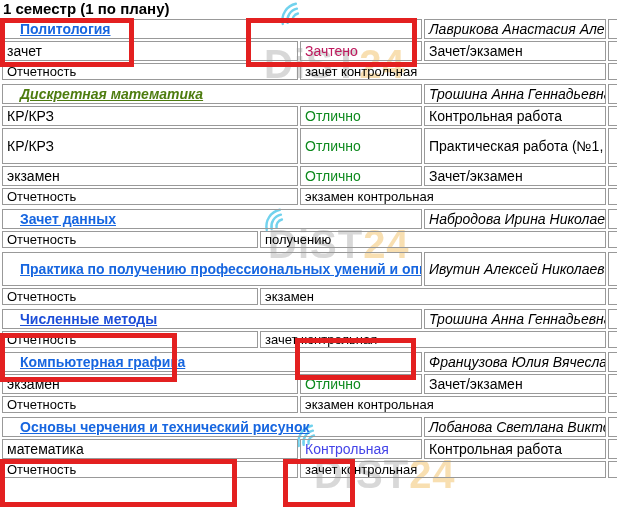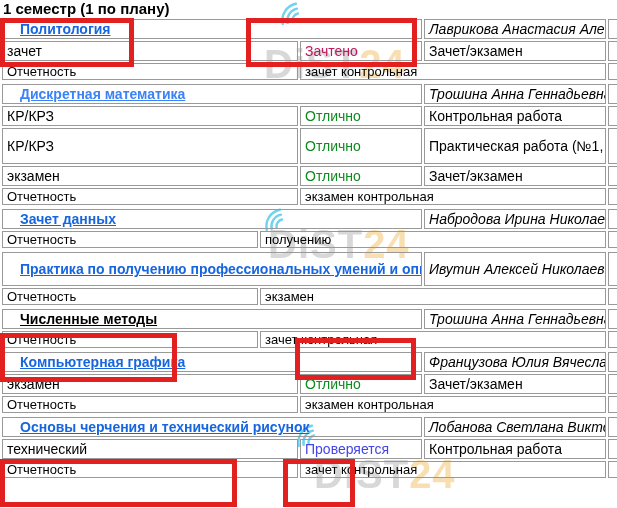--- a/index.html
+++ b/index.html
@@ -120,21 +120,21 @@
 
 <table class="block">
   <colgroup>
       <col style="width:296px">
       <col style="width:122px">
       <col style="width:182px">
       <col style="width:52px">
     </colgroup>
   <tbody>
       <tr class="r-title">
-    <td class="title-cell" colspan="2"><a style="color: #3b82f6;">Дискретная математика</a></td>
+    <td class="title-cell" colspan="2"><a style="color: #4d7c0f; font-style: italic;">Дискретная математика</a></td>
     <td class="teacher">Трошина Анна Геннадьевна</td>
     <td class="c4"></td>
   </tr>
   <tr class="r-grade">
     <td>КР/КРЗ</td>
     <td style="color: rgb(14, 138, 30);">Отлично</td>
     <td>Контрольная работа</td>
     <td class="c4"></td>
   </tr>
   <tr class="r-grade tall">
@@ -201,21 +201,21 @@
 
 <table class="block">
   <colgroup>
       <col style="width:256px">
       <col style="width:162px">
       <col style="width:182px">
       <col style="width:52px">
     </colgroup>
   <tbody>
       <tr class="r-title">
-    <td class="title-cell" colspan="2"><a style="color: #000000;">Численные методы</a></td>
+    <td class="title-cell" colspan="2"><a style="color: #1d4ed8;">Численные методы</a></td>
     <td class="teacher">Трошина Анна Геннадьевна</td>
     <td class="c4"></td>
   </tr>
   <tr class="r-rep">
     <td class="rep-label">Отчетность</td>
     <td colspan="2">зачет контрольная</td>
     <td class="c4"></td>
   </tr>
 </tbody>
   </table>
@@ -254,22 +254,22 @@
       <col style="width:182px">
       <col style="width:52px">
     </colgroup>
   <tbody>
       <tr class="r-title">
     <td class="title-cell" colspan="2"><a style="color: rgb(23, 102, 224);">Основы черчения и технический рисунок</a></td>
     <td class="teacher">Лобанова Светлана Викторовна</td>
     <td class="c4"></td>
   </tr>
   <tr class="r-grade">
-    <td>технический</td>
-    <td style="color: rgb(68, 68, 232);">Проверяется</td>
+    <td>математика</td>
+    <td style="color: rgb(68, 68, 232);">Контрольная</td>
     <td>Контрольная работа</td>
     <td class="c4"></td>
   </tr>
   <tr class="r-rep">
     <td class="rep-label">Отчетность</td>
     <td colspan="2">зачет контрольная</td>
     <td class="c4"></td>
   </tr>
 </tbody>
   </table>

